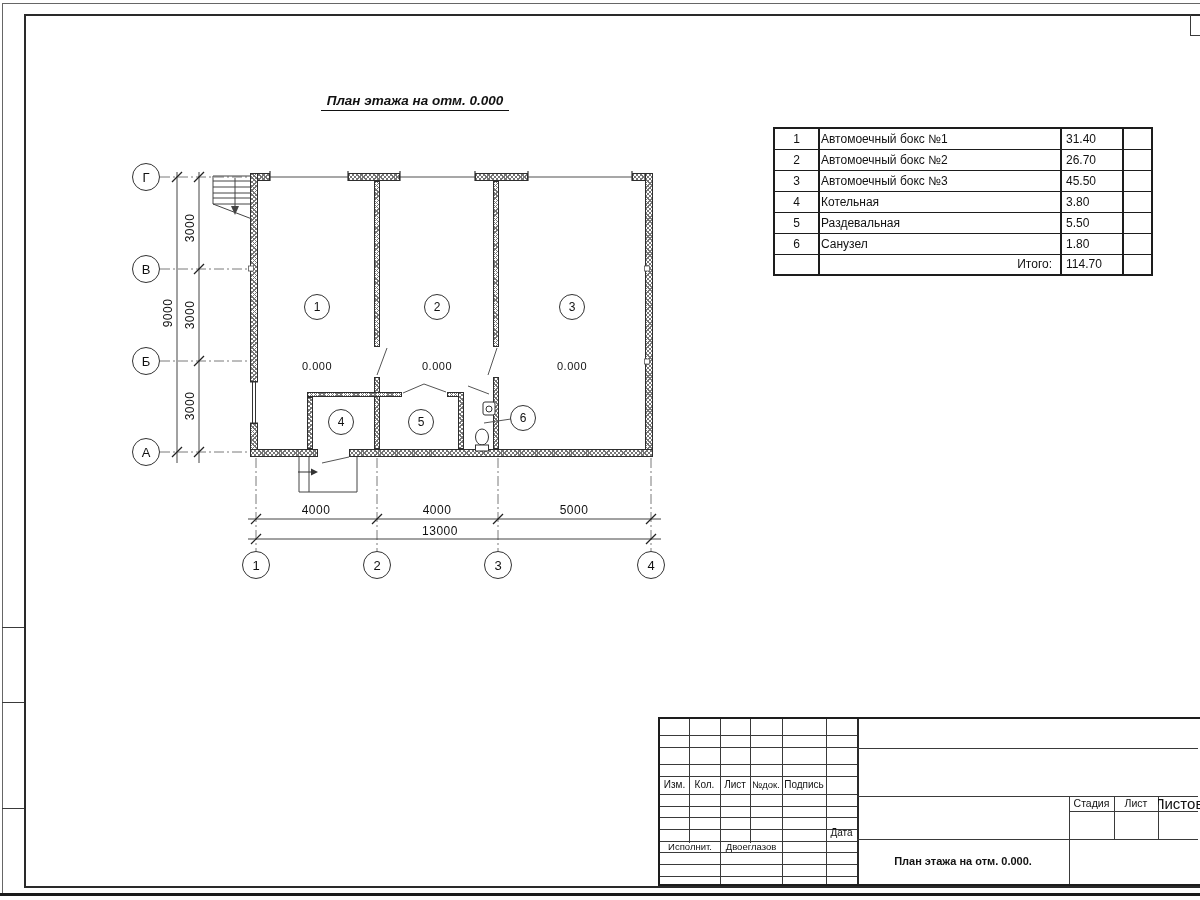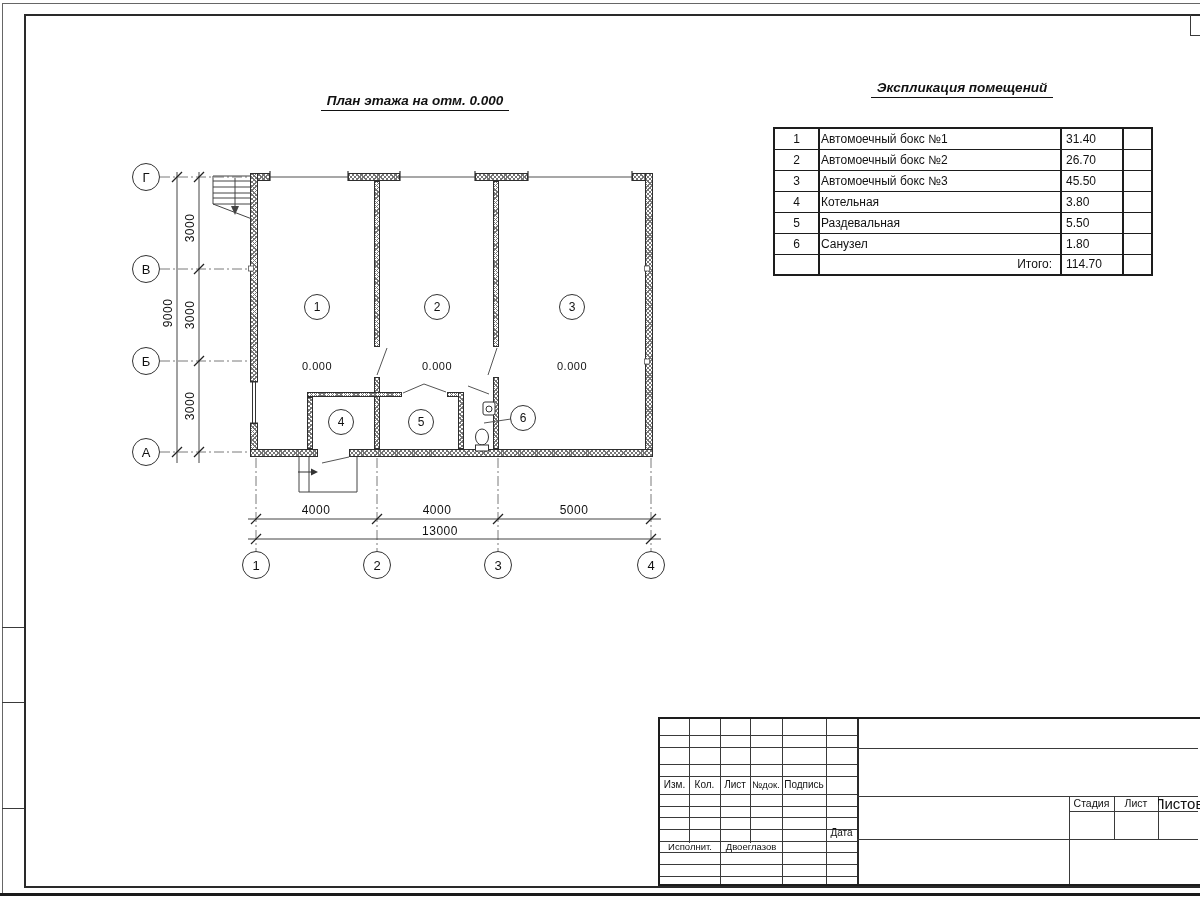--- a/index.html
+++ b/index.html
@@ -235,23 +235,20 @@
 
   <div class="dimtxt" style="left:286px;top:503px;">4000</div>
   <div class="dimtxt" style="left:407px;top:503px;">4000</div>
   <div class="dimtxt" style="left:544px;top:503px;">5000</div>
   <div class="dimtxt" style="left:410px;top:524px;">13000</div>
   <div class="dimtxt rot" style="left:160px;top:221px;">3000</div>
   <div class="dimtxt rot" style="left:160px;top:308px;">3000</div>
   <div class="dimtxt rot" style="left:160px;top:399px;">3000</div>
   <div class="dimtxt rot" style="left:138px;top:306px;">9000</div>
 
-  <div class="drawtitle" style="left:812px;top:80px;width:300px;">
-    <span>Экспликация помещений</span>
-  </div>
 
   <table class="exp" style="left:773px;top:127px;">
     <colgroup>
         <col style="width:45px">
         <col style="width:242px">
         <col style="width:62px">
         <col style="width:29px">
       </colgroup>
     <tbody>
     <tr style="height:21px;">
@@ -333,15 +330,16 @@
     <div class="tb-txt" style="left:29px;top:57px;width:31px;height:18px;">Кол.</div>
     <div class="tb-txt" style="left:60px;top:57px;width:30px;height:18px;">Лист</div>
     <div class="tb-txt" style="left:90px;top:57px;width:32px;height:18px;font-size:9.5px;">№док.</div>
     <div class="tb-txt" style="left:122px;top:57px;width:44px;height:18px;">Подпись</div>
     <div class="tb-txt" style="left:166px;top:57px;width:31px;height:18px;margin-top:48px;">Дата</div>
     <div class="tb-txt" style="left:0;top:122px;width:60px;height:11px;font-size:9.5px;">Исполнит.</div>
     <div class="tb-txt" style="left:60px;top:122px;width:62px;height:11px;font-size:9.5px;">Двоеглазов</div>
     <div class="tb-txt" style="left:409px;top:77px;width:45px;height:15px;font-size:10.5px;">Стадия</div>
     <div class="tb-txt" style="left:454px;top:77px;width:44px;height:15px;font-size:10.5px;">Лист</div>
     <div class="tb-txt" style="left:498px;top:77px;width:42px;height:15px;font-size:15px;">Листов</div>
+    <div class="tb-txt" style="left:197px;top:120px;width:212px;height:45px;font-weight:bold;font-size:11px;">План этажа на отм. 0.000.</div>
   </div>
 
 </div>
 
 </body></html>

